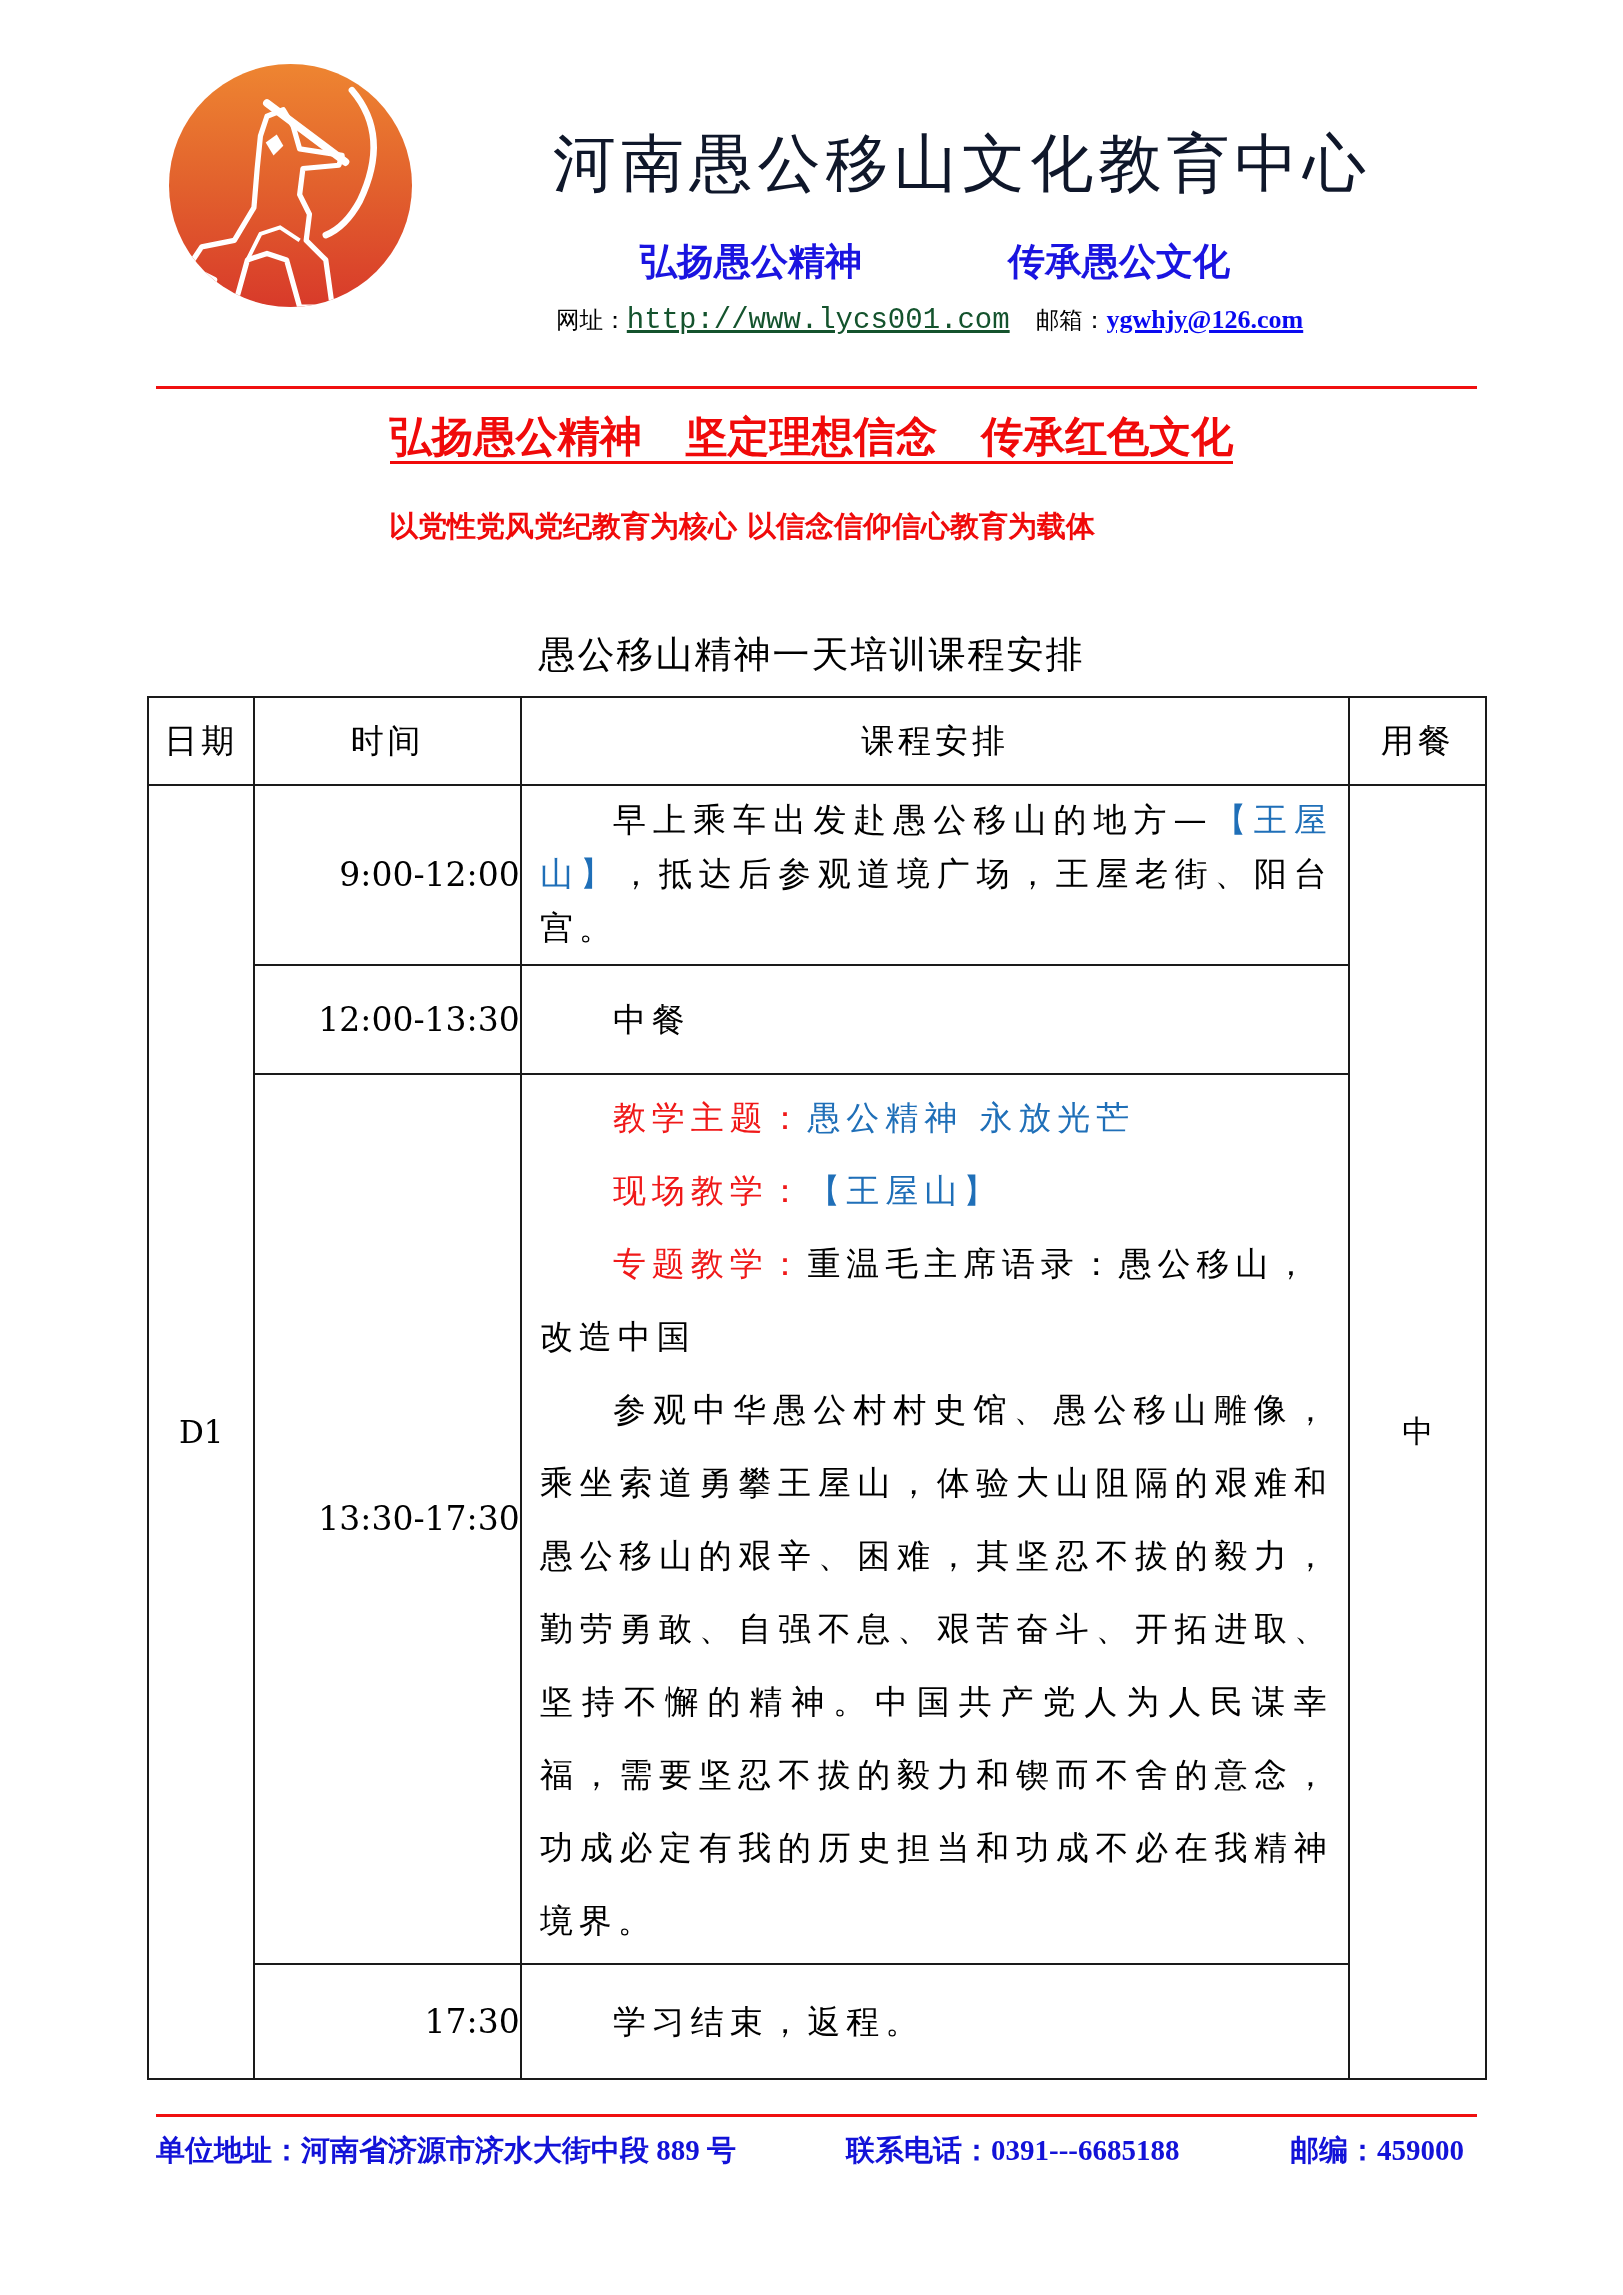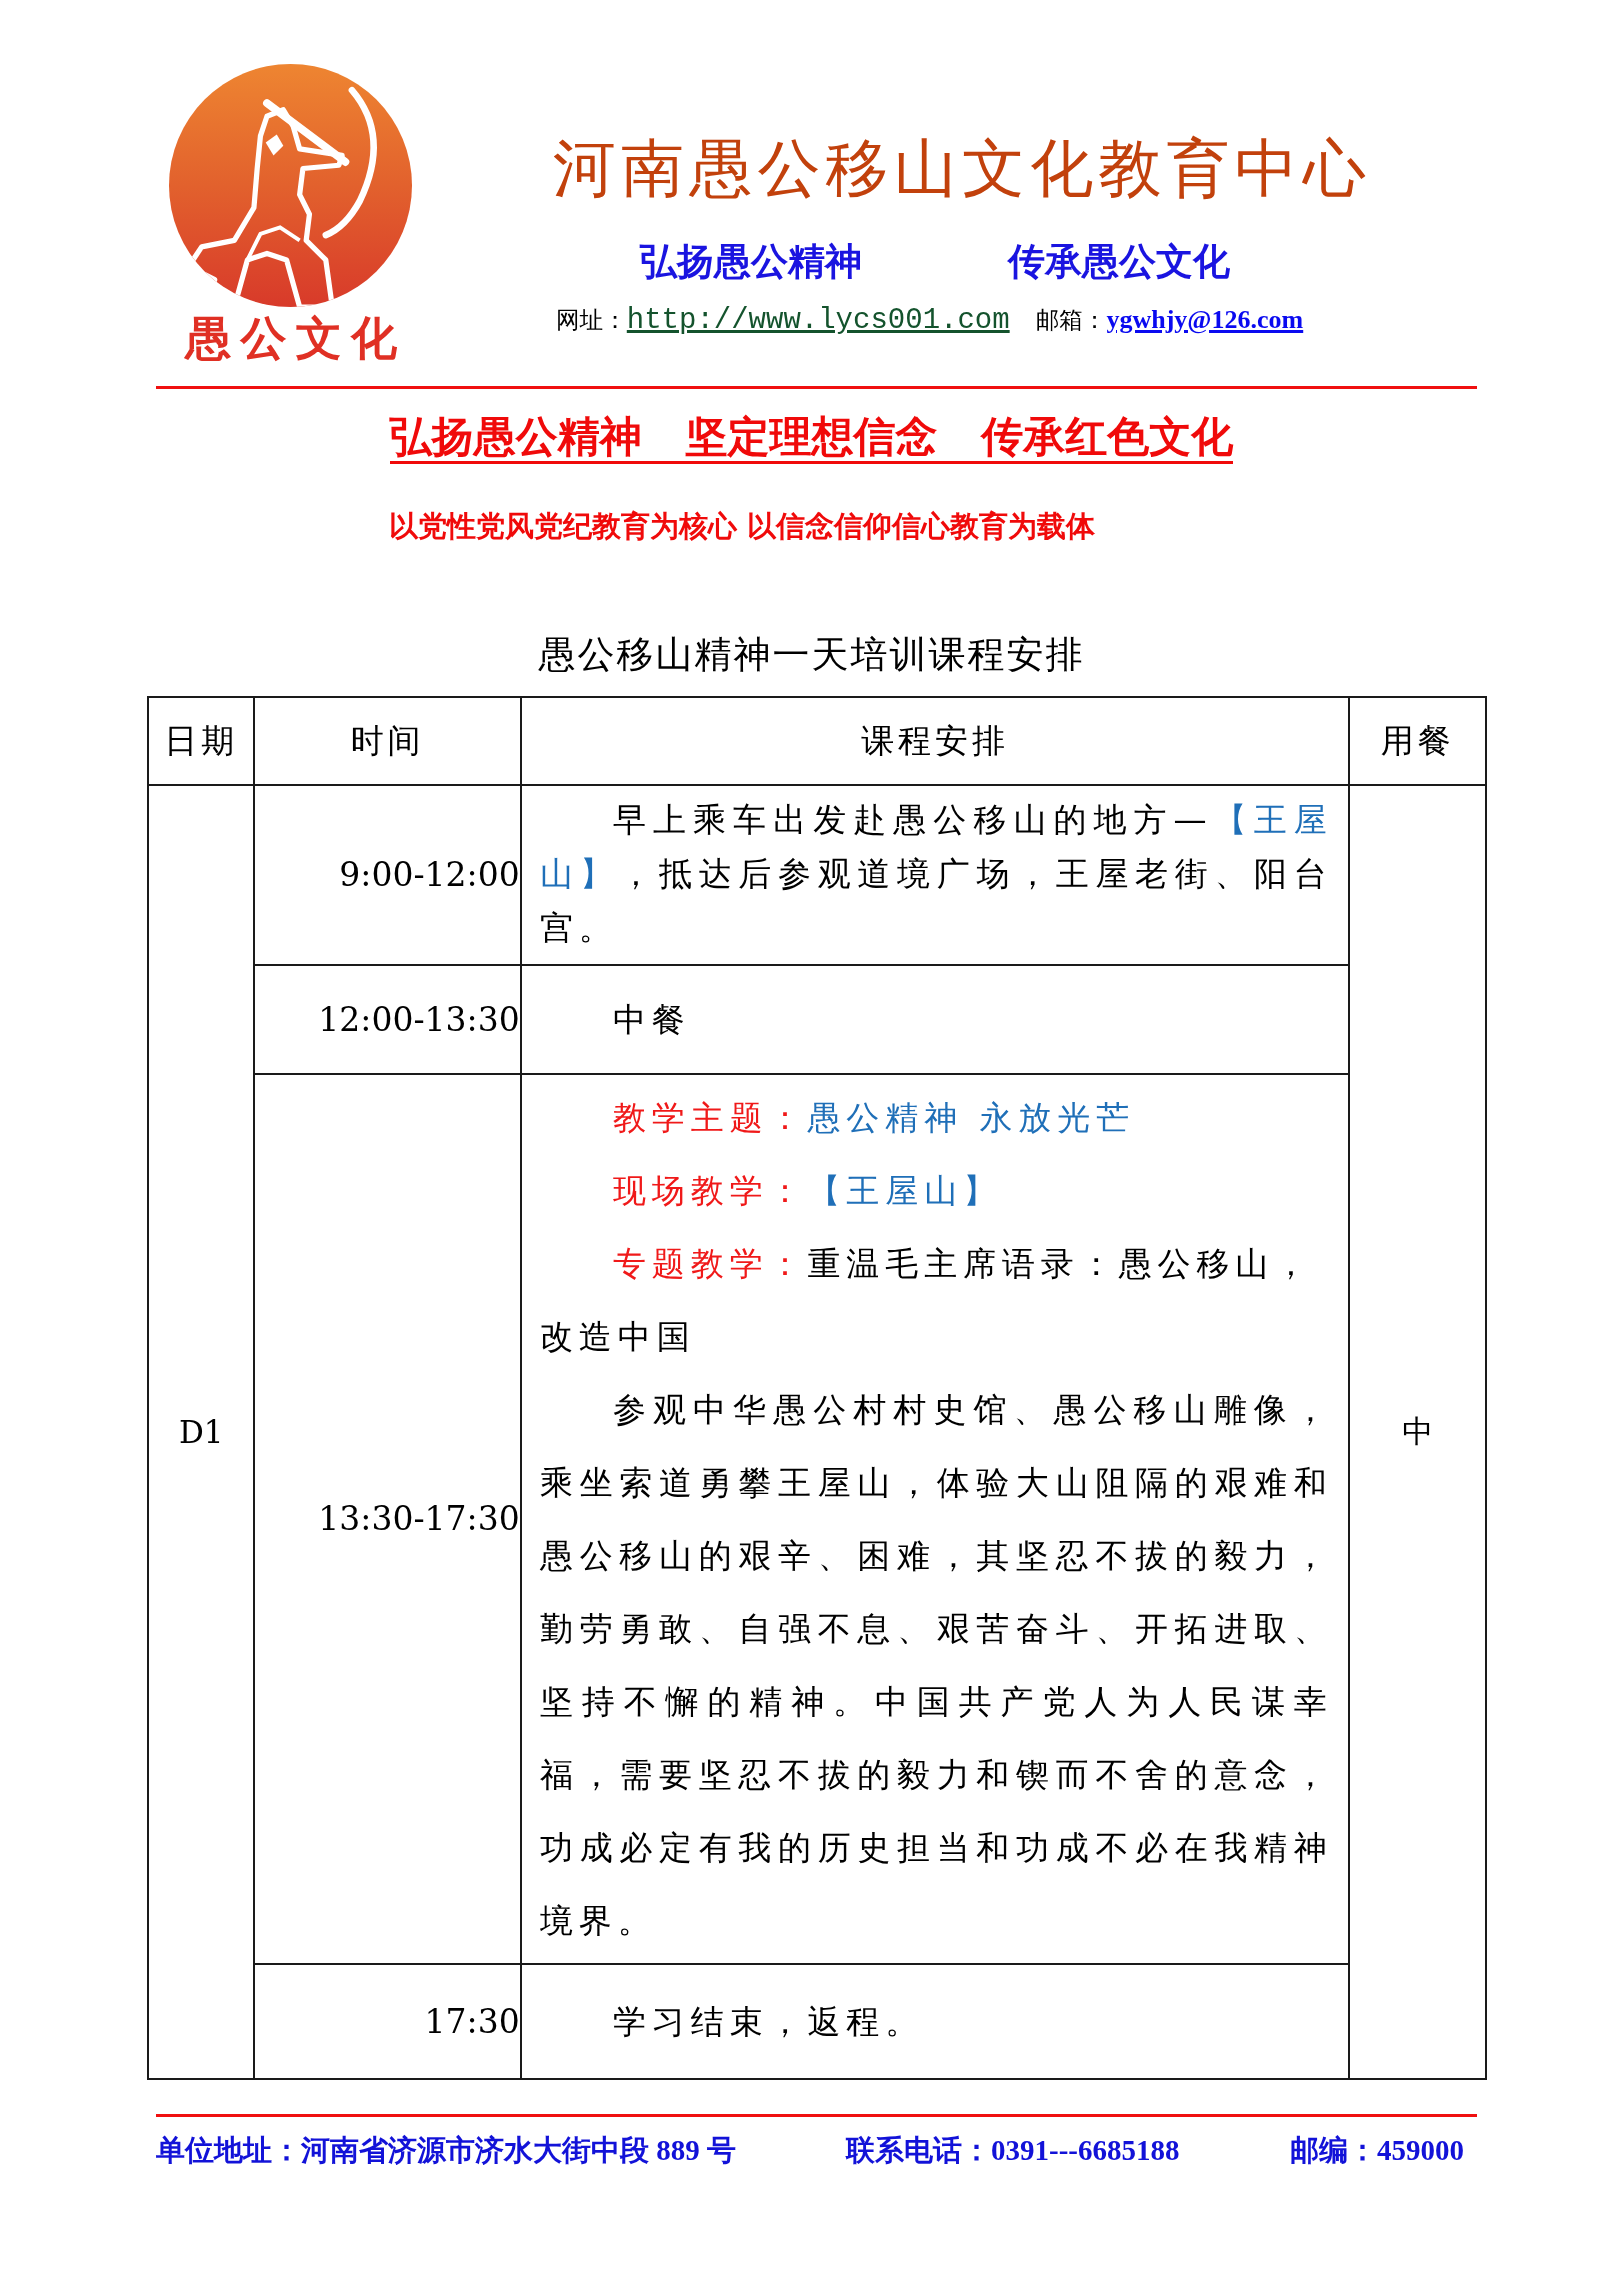--- a/index.html
+++ b/index.html
@@ -9,21 +9,21 @@
   
   .logo { position: absolute; left: 169px; top: 59px; width: 249px; height: 308px; }
   .logo-disc { position: absolute; left: 0; top: 5.2px; width: 243px; height: 243px; border-radius: 50%;
                background: linear-gradient(180deg, #ee8531 0%, #e2612d 50%, #d83a2a 100%); overflow: hidden; }
   .logo-disc svg { position: absolute; left: 0; top: 0; width: 243px; height: 243px; }
   .logo-text { position: absolute; left: 5.2px; top: 249px; width: 243px; text-align: center;
                font-family: "DejaVu Serif", serif; font-weight: bold; font-size: 46px; color: #e03024;
                letter-spacing: 9.2px; }
 
   .org-title { position: absolute; left: 517px; top: 137px; width: 890px; text-align: center;
-               font-family: Liberation Sans, sans-serif; font-size: 63px; color: #c2410c; letter-spacing: 5.2px; line-height: 1; }
+               font-family: Liberation Mono, monospace; font-size: 63px; color: #0f172a; letter-spacing: 5.2px; line-height: 1; }
   .slogan-blue { position: absolute; left: 615px; top: 237px; width: 707px; height: 46px;
                  font-family: "DejaVu Sans", sans-serif; font-weight: bold; font-size: 37px; color: #1a14e0; }
   .slogan-blue span { position: absolute; top: 0; white-space: nowrap; }
   .slogan-blue .s1 { left: 25px; }
   .slogan-blue .s2 { left: 393px; }
 
   .contact { position: absolute; left: 556px; top: 303px; width: 838px; height: 33px; white-space: nowrap;
              font-size: 25px; line-height: 33px; }
   .contact .lbl { font-family: "DejaVu Serif", serif; color: #000; font-size: 23.6px; }
   .contact .url { font-family: "Liberation Mono", "DejaVu Sans Mono", monospace; color: #14532d;
@@ -80,21 +80,20 @@
 
       <path d="M280 40 Q340 110 292 210 Q270 250 240 262" fill="none" stroke="#fff" stroke-width="10" stroke-linecap="round"></path>
 
       <path d="M150 60 L270 150" stroke="#fff" stroke-width="12" stroke-linecap="round"></path>
 
       <path d="M150 80 L175 70 L190 95 L200 130 L265 140 L260 155 L205 160 L200 200 L215 230 L210 270 L240 300 L250 372 L200 372 L180 300 L150 290 L120 300 L100 372 L60 372 L70 330 L30 310 L50 280 L100 270 L130 220 L135 160 L140 110 Z" fill="none" stroke="#fff" stroke-width="8" stroke-linejoin="round"></path>
       <path d="M148 120 L165 108 L175 125 L160 140 Z" fill="#fff"></path>
       <path d="M120 300 L140 260 L170 250 L200 270" fill="none" stroke="#fff" stroke-width="6"></path>
     </svg>
   </div>
-  <div class="logo-text">愚公文化</div>
 </div>
 
 <div class="org-title">河南愚公移山文化教育中心</div>
 
 <div class="slogan-blue">
   <span class="s1">弘扬愚公精神</span>
   <span class="s2">传承愚公文化</span>
 </div>
 
 <div class="contact">

